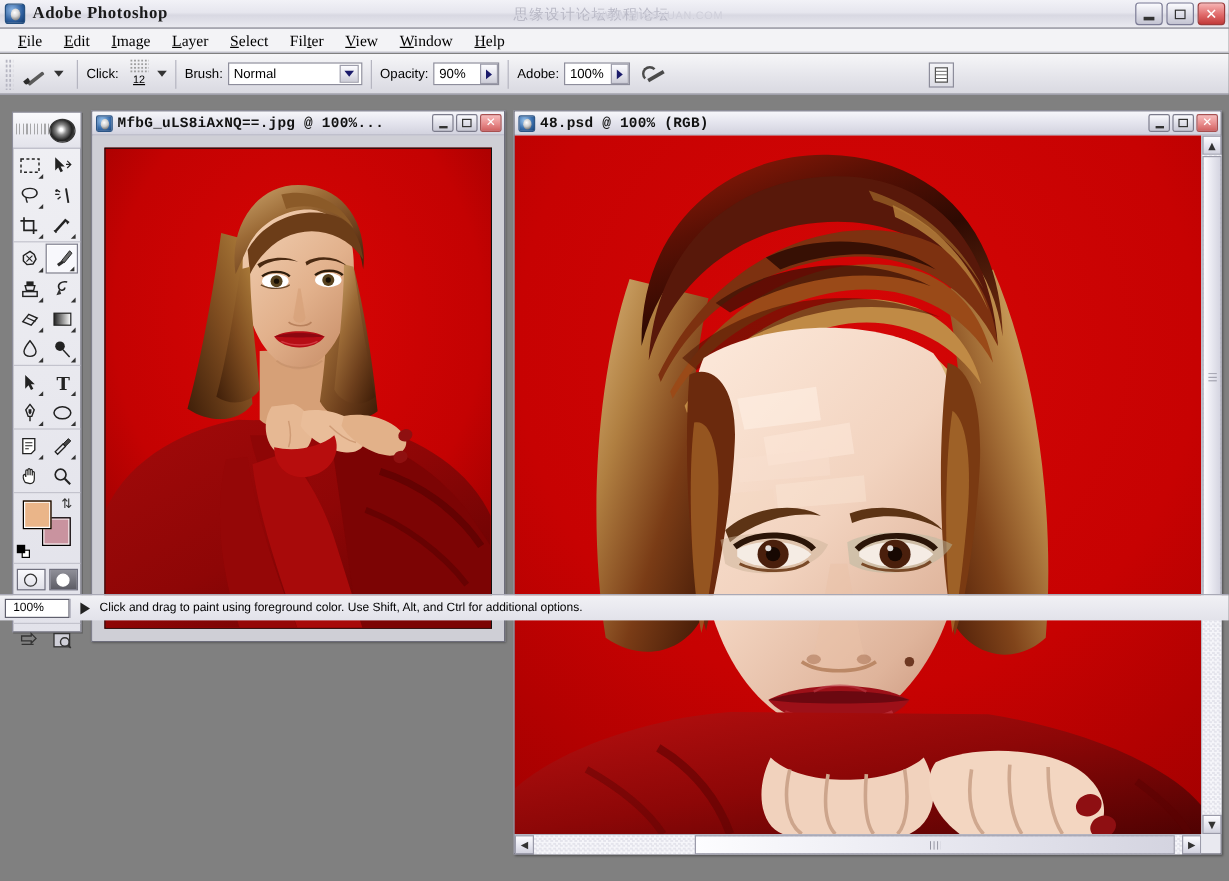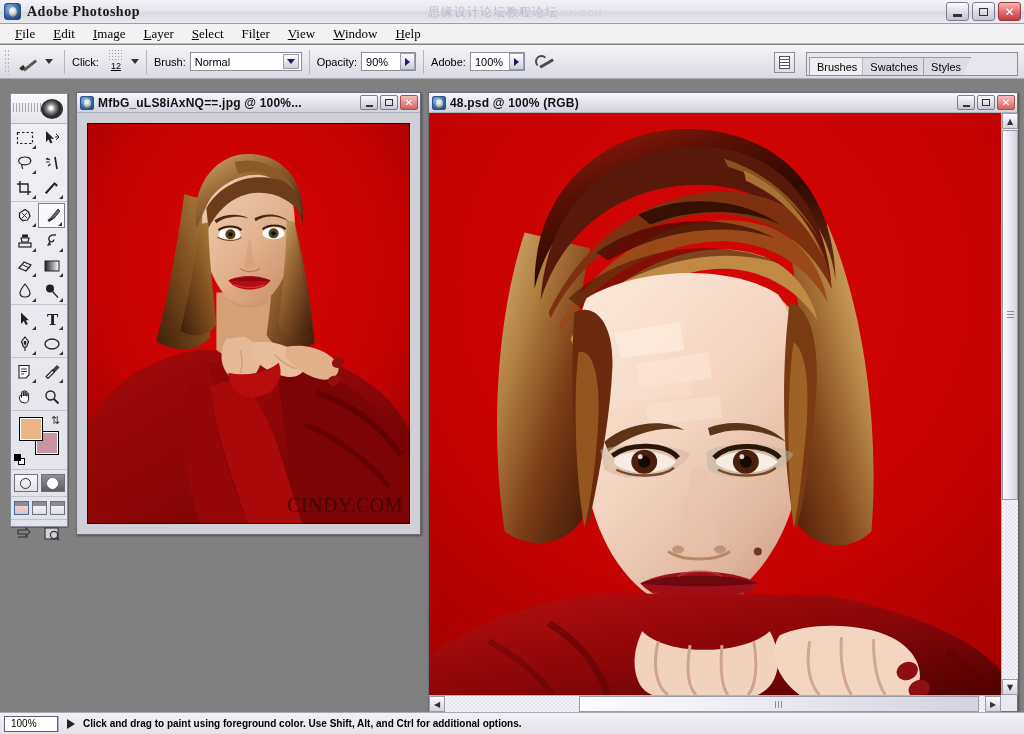--- a/index.html
+++ b/index.html
@@ -5,21 +5,21 @@
   * { box-sizing: border-box; }
   html, body {
     margin: 0; padding: 0;
     width: 1024px; height: 734px;
     overflow: hidden;
     font-family: "Liberation Sans", sans-serif;
     background: #808080;
   }
   #app {
     position: relative;
-    width: 1024px; height: 734px;
+    width: 1024px; height: 517px;
     background: #808080;
   }
 
   
   .titlebar {
     position: absolute; left: 0; top: 0; width: 1024px; height: 24px;
     background: linear-gradient(to bottom, #f2f2f7 0%, #e6e6ee 45%, #d8d8e2 55%, #eaeaf0 100%);
     border-bottom: 1px solid #9a9aa8;
     display: flex; align-items: center;
   }
@@ -311,21 +311,21 @@
   .doc-icon {
     width: 14px; height: 14px; margin-right: 4px; flex: none; border-radius: 2px;
     background: radial-gradient(circle at 35% 30%, #9cc6ee 0%, #3a6fae 55%, #1a4478 100%);
     border: 1px solid #2d5585; position: relative;
   }
   .doc-icon::after{
     content:""; position:absolute; left:3px; top:2px; width:7px; height:9px;
     border-radius:50%; background: radial-gradient(circle at 40% 35%, #fff 0%, #ccc 45%, #444 100%);
   }
   .doc-title {
-    font-family: Liberation Sans, sans-serif;
+    font-family: Liberation Mono, monospace;
     font-size: 12px; font-weight: bold; color: #111; white-space: nowrap;
     letter-spacing: 0.2px;
     text-align: right;
   }
   .doc-btns { margin-left: auto; display: flex; gap: 2px; padding-right: 2px; }
   .dbtn {
     width: 18px; height: 15px; border: 1px solid #7c7c8c; border-radius: 2px;
     background: linear-gradient(to bottom,#fbfbfe,#dedee8 55%,#c8c8d4);
     display: flex; align-items: center; justify-content: center;
   }
@@ -391,21 +391,21 @@
     width: 196px; height: 18px; margin-left: 4px;
     border-left: 1px solid #b0b0bc; padding-left: 6px;
     font-size: 10px; display: flex; align-items: center; color: #000;
   }
   .status-sep { width: 1px; height: 16px; background: #b0b0bc; }
   .status-play {
     width: 0; height: 0; margin: 0 8px;
     border-top: 5px solid transparent; border-bottom: 5px solid transparent;
     border-left: 8px solid #222;
   }
-  .status-hint { font-size: 10px; color: #000; white-space: nowrap; font-weight: bold; }
+  .status-hint { font-size: 10px; color: #000; white-space: nowrap; }
 
   .uibq-wm {
     position: absolute; right: 6px; bottom: 22px;
     font-size: 27px; color: #2b6fd8; font-weight: 500;
     font-family: "DejaVu Sans", sans-serif;
     letter-spacing: 0px; text-shadow: 0 1px 0 rgba(255,255,255,.5);
     pointer-events: none;
   }
   .cindy-wm {
     position: absolute; right: 6px; bottom: 6px;
@@ -500,25 +500,20 @@
         </span>
     </div>
 
     <div class="airbrush"></div>
   </div>
 
   <div class="palette-dock-icon">
     <div class="lines"></div>
   </div>
 
-  <div class="tabdock">
-    <div class="pal-tab active">Brushes</div>
-    <div class="pal-tab">Swatches</div>
-    <div class="pal-tab">Styles</div>
-  </div>
 
   <div class="toolbox">
     <div class="tb-header">
       <div class="streak"></div>
       <div class="eyelogo"></div>
     </div>
 
     <div class="tgroup">
       <div class="tool">
         <svg width="18" height="16">

